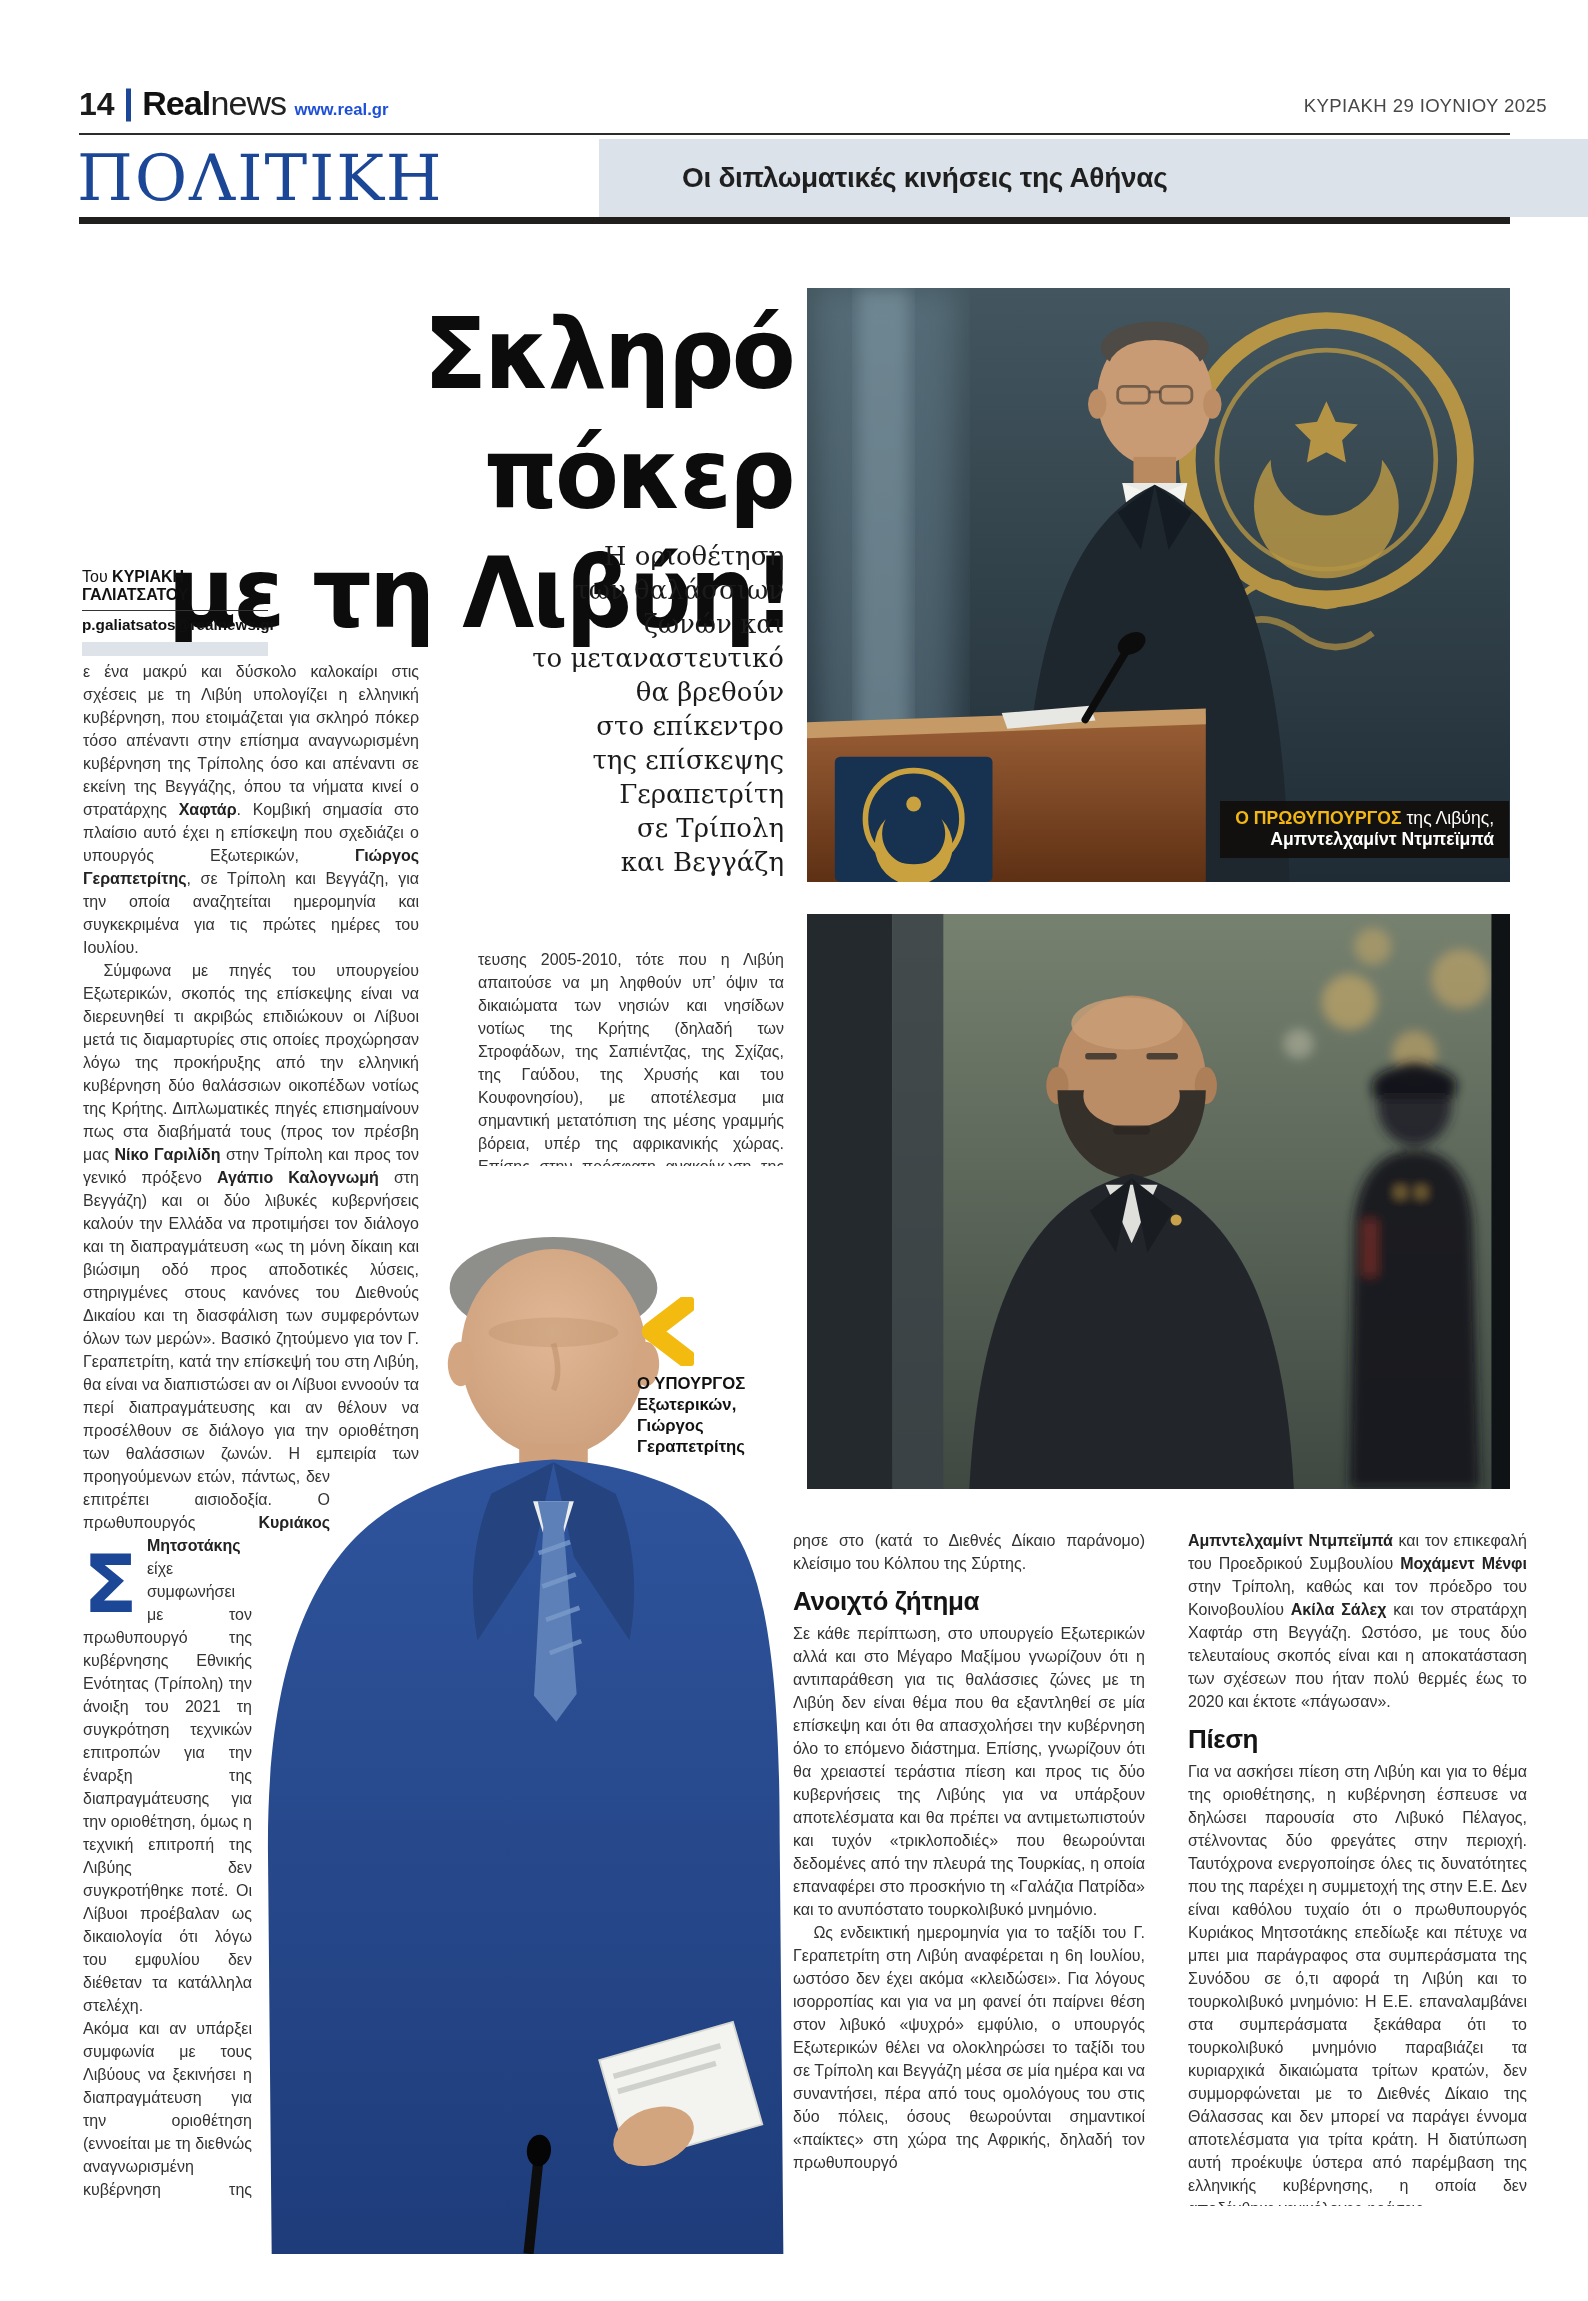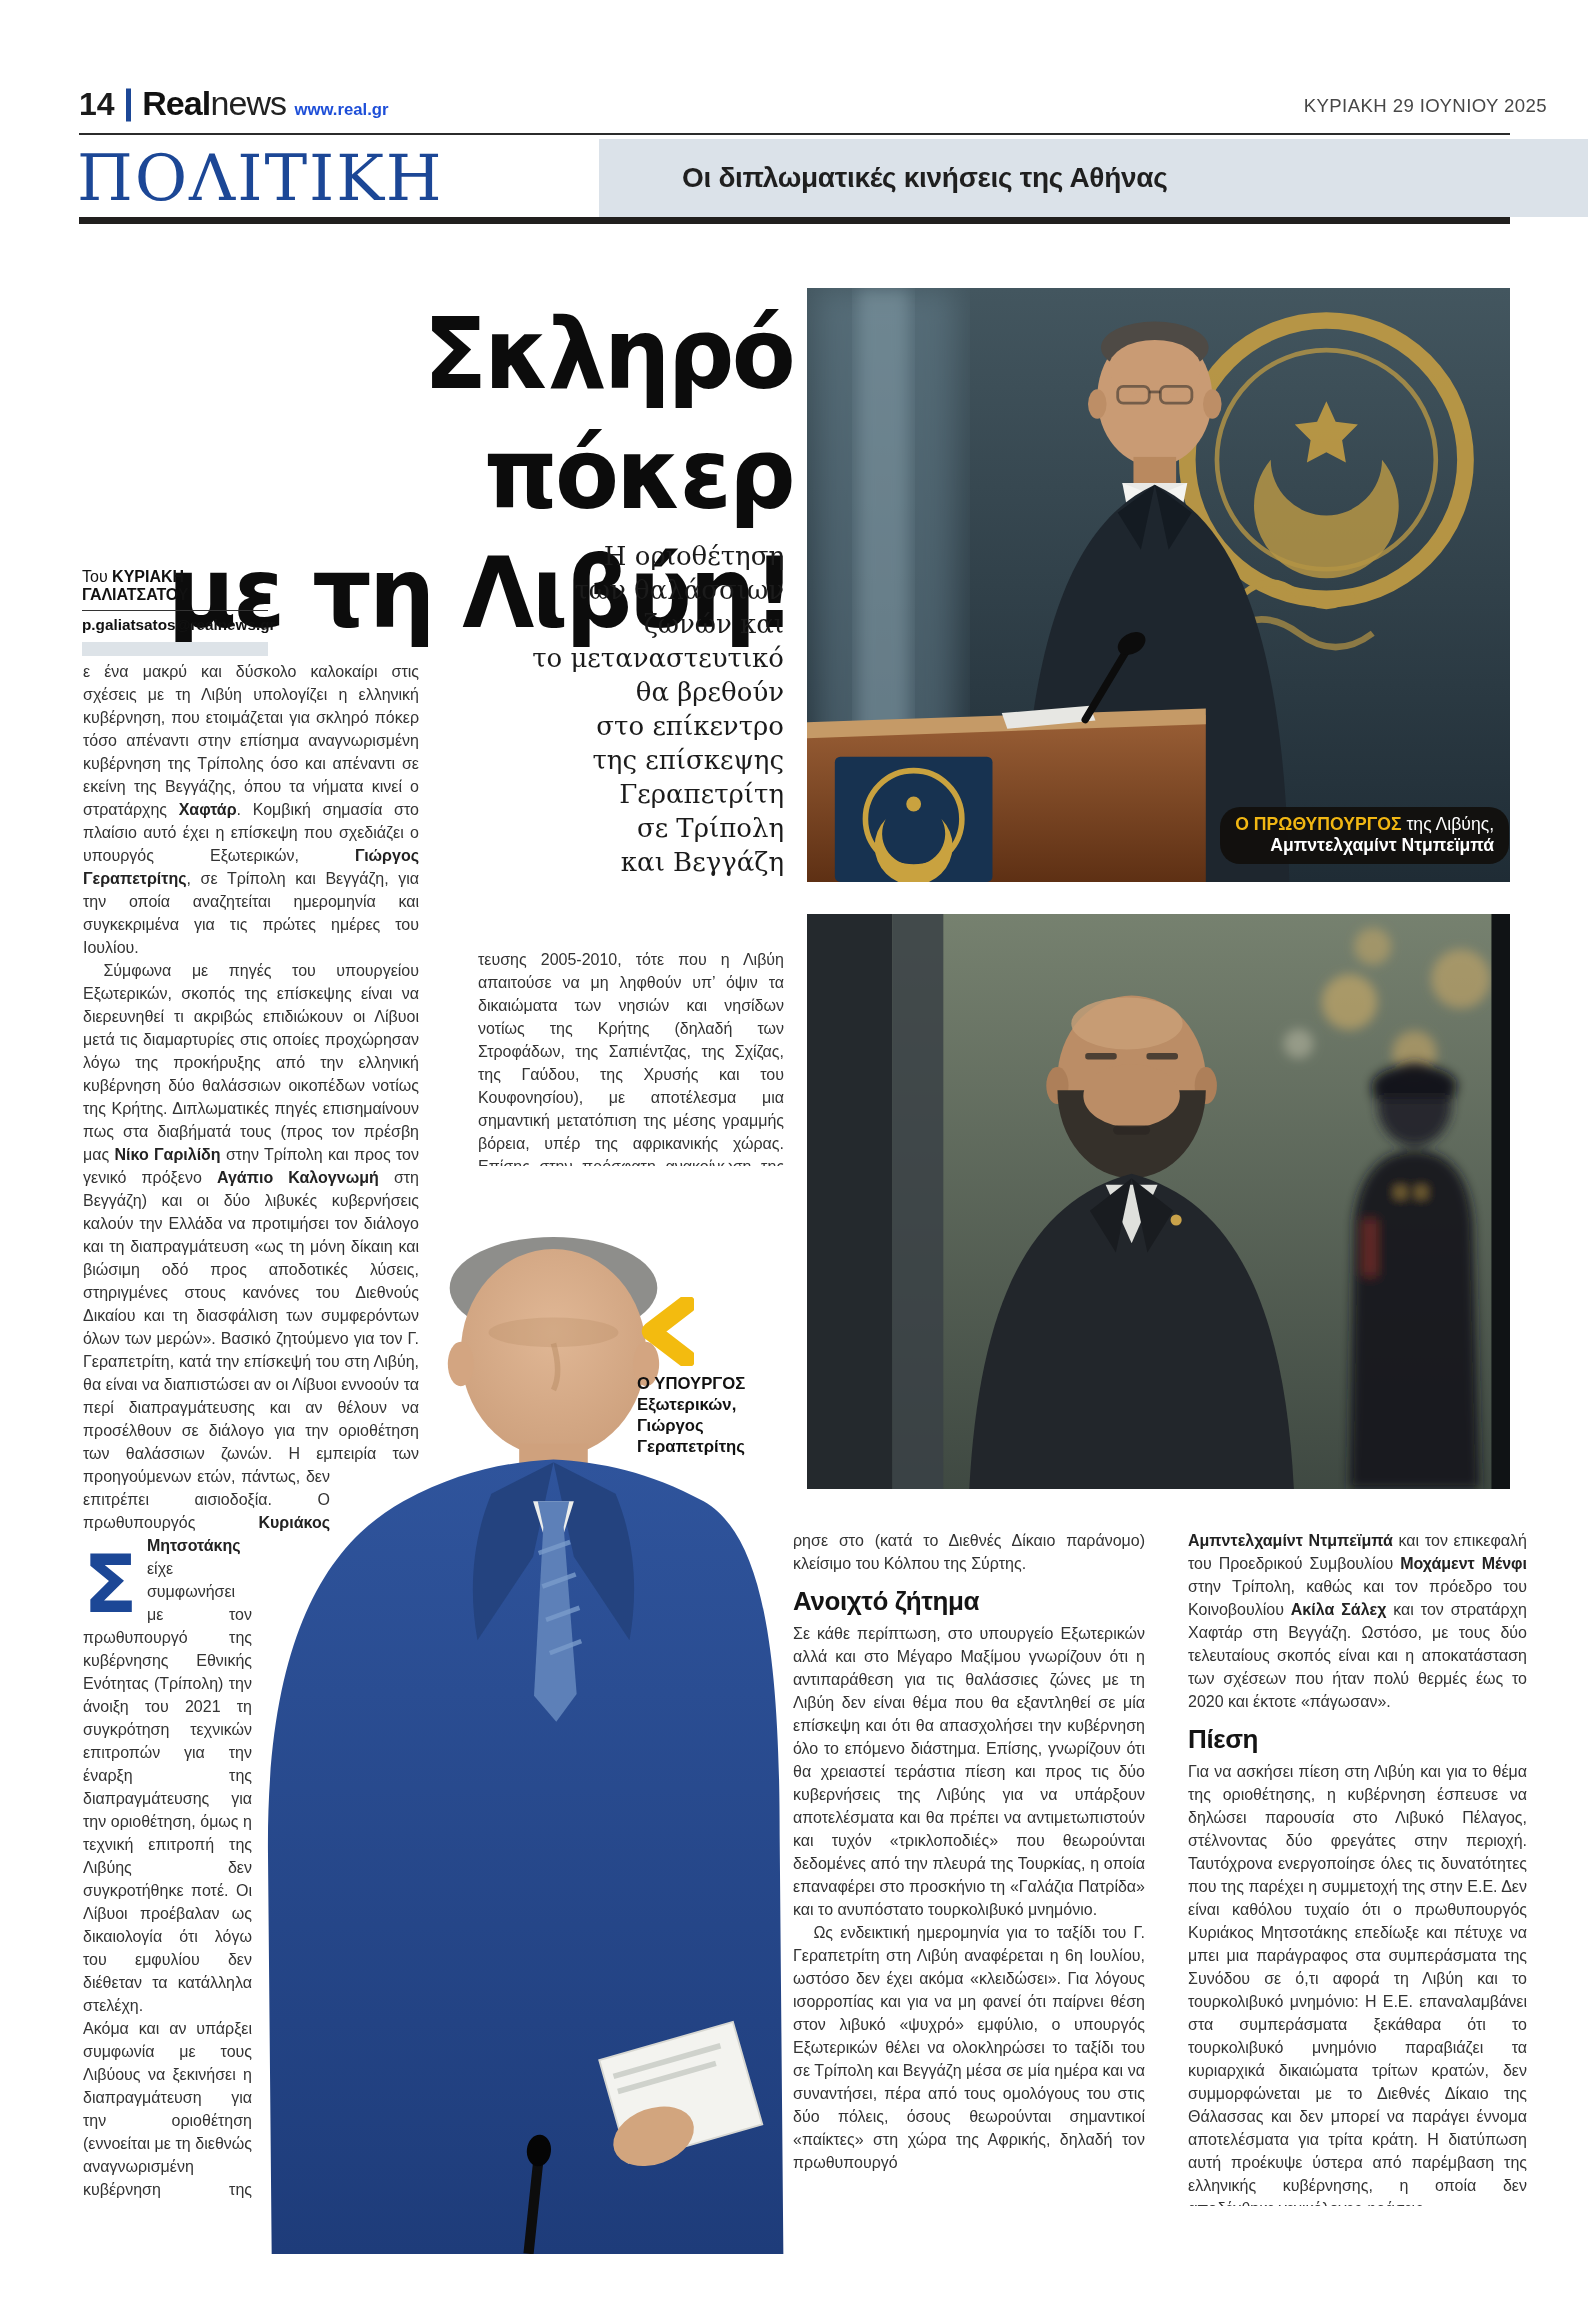--- a/index.html
+++ b/index.html
@@ -48,21 +48,21 @@
   .photo{overflow:hidden;}
   .photo svg{display:block;width:100%;height:100%;}
   .photo1{left:807px;top:288px;width:703px;height:594px;}
   .photo2{left:807px;top:914px;width:703px;height:575px;}
   .fm-photo{left:255px;top:1223px;width:533px;height:1031px;}
   .caption{position:absolute;background:rgba(17,15,12,.93);color:#fff;
            padding:7.4px 15px;text-align:right;font-size:17.6px;line-height:21.3px;
            white-space:pre-line;}
   .caption .b{font-weight:700;}
   .caption .y{color:var(--caption-yellow);font-weight:700;}
-  .photo1 .caption{right:0.9px;bottom:18px;border-radius:20px;}
+  .photo1 .caption{right:0.9px;bottom:24px;}
   .photo2 .caption{right:0.9px;bottom:0;}
   .fm-arrow{left:638px;top:1297px;width:56px;height:69px;}
   .fm-caption{left:637px;top:1373px;font-size:16.7px;font-weight:700;line-height:21px;
               color:#111;white-space:pre-line;}
 
   
   .bodycol{font-size:16px;line-height:23px;text-align:justify;color:#333;overflow:hidden;}
   .bodycol p{margin:0;}
   .bodycol p.ind{text-indent:20.4px;}
   .bodycol .b{font-weight:700;color:#222;}

